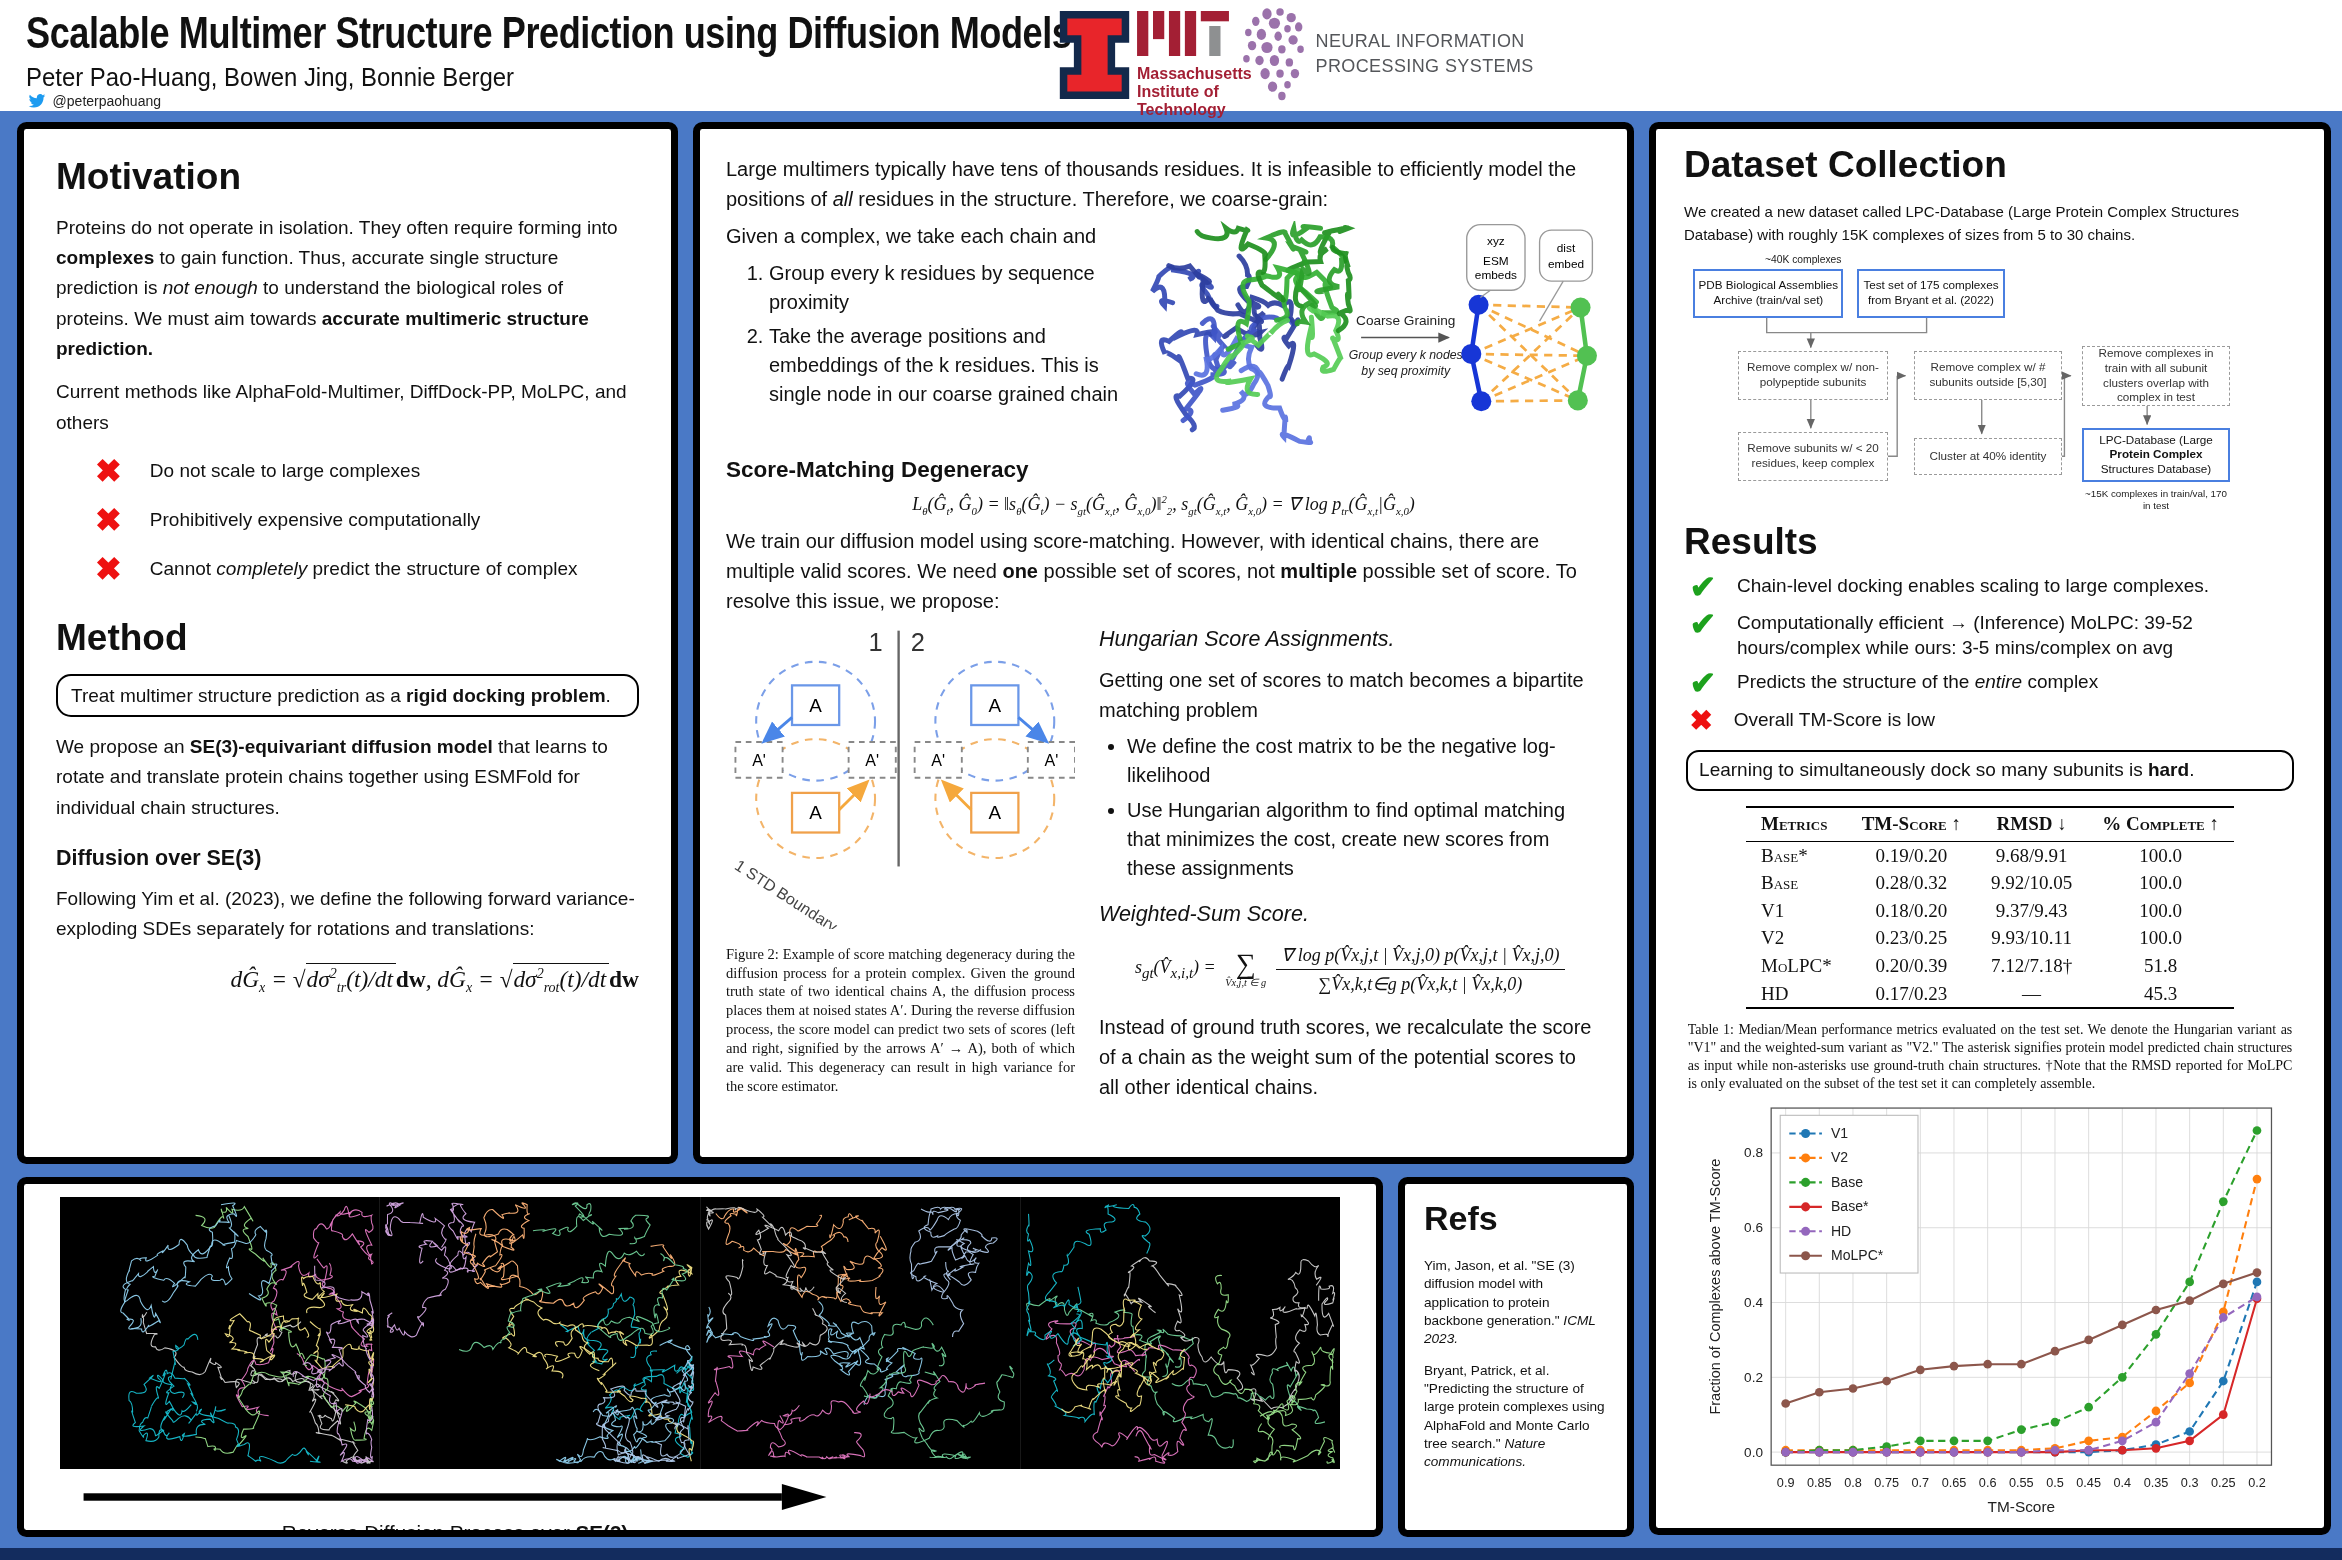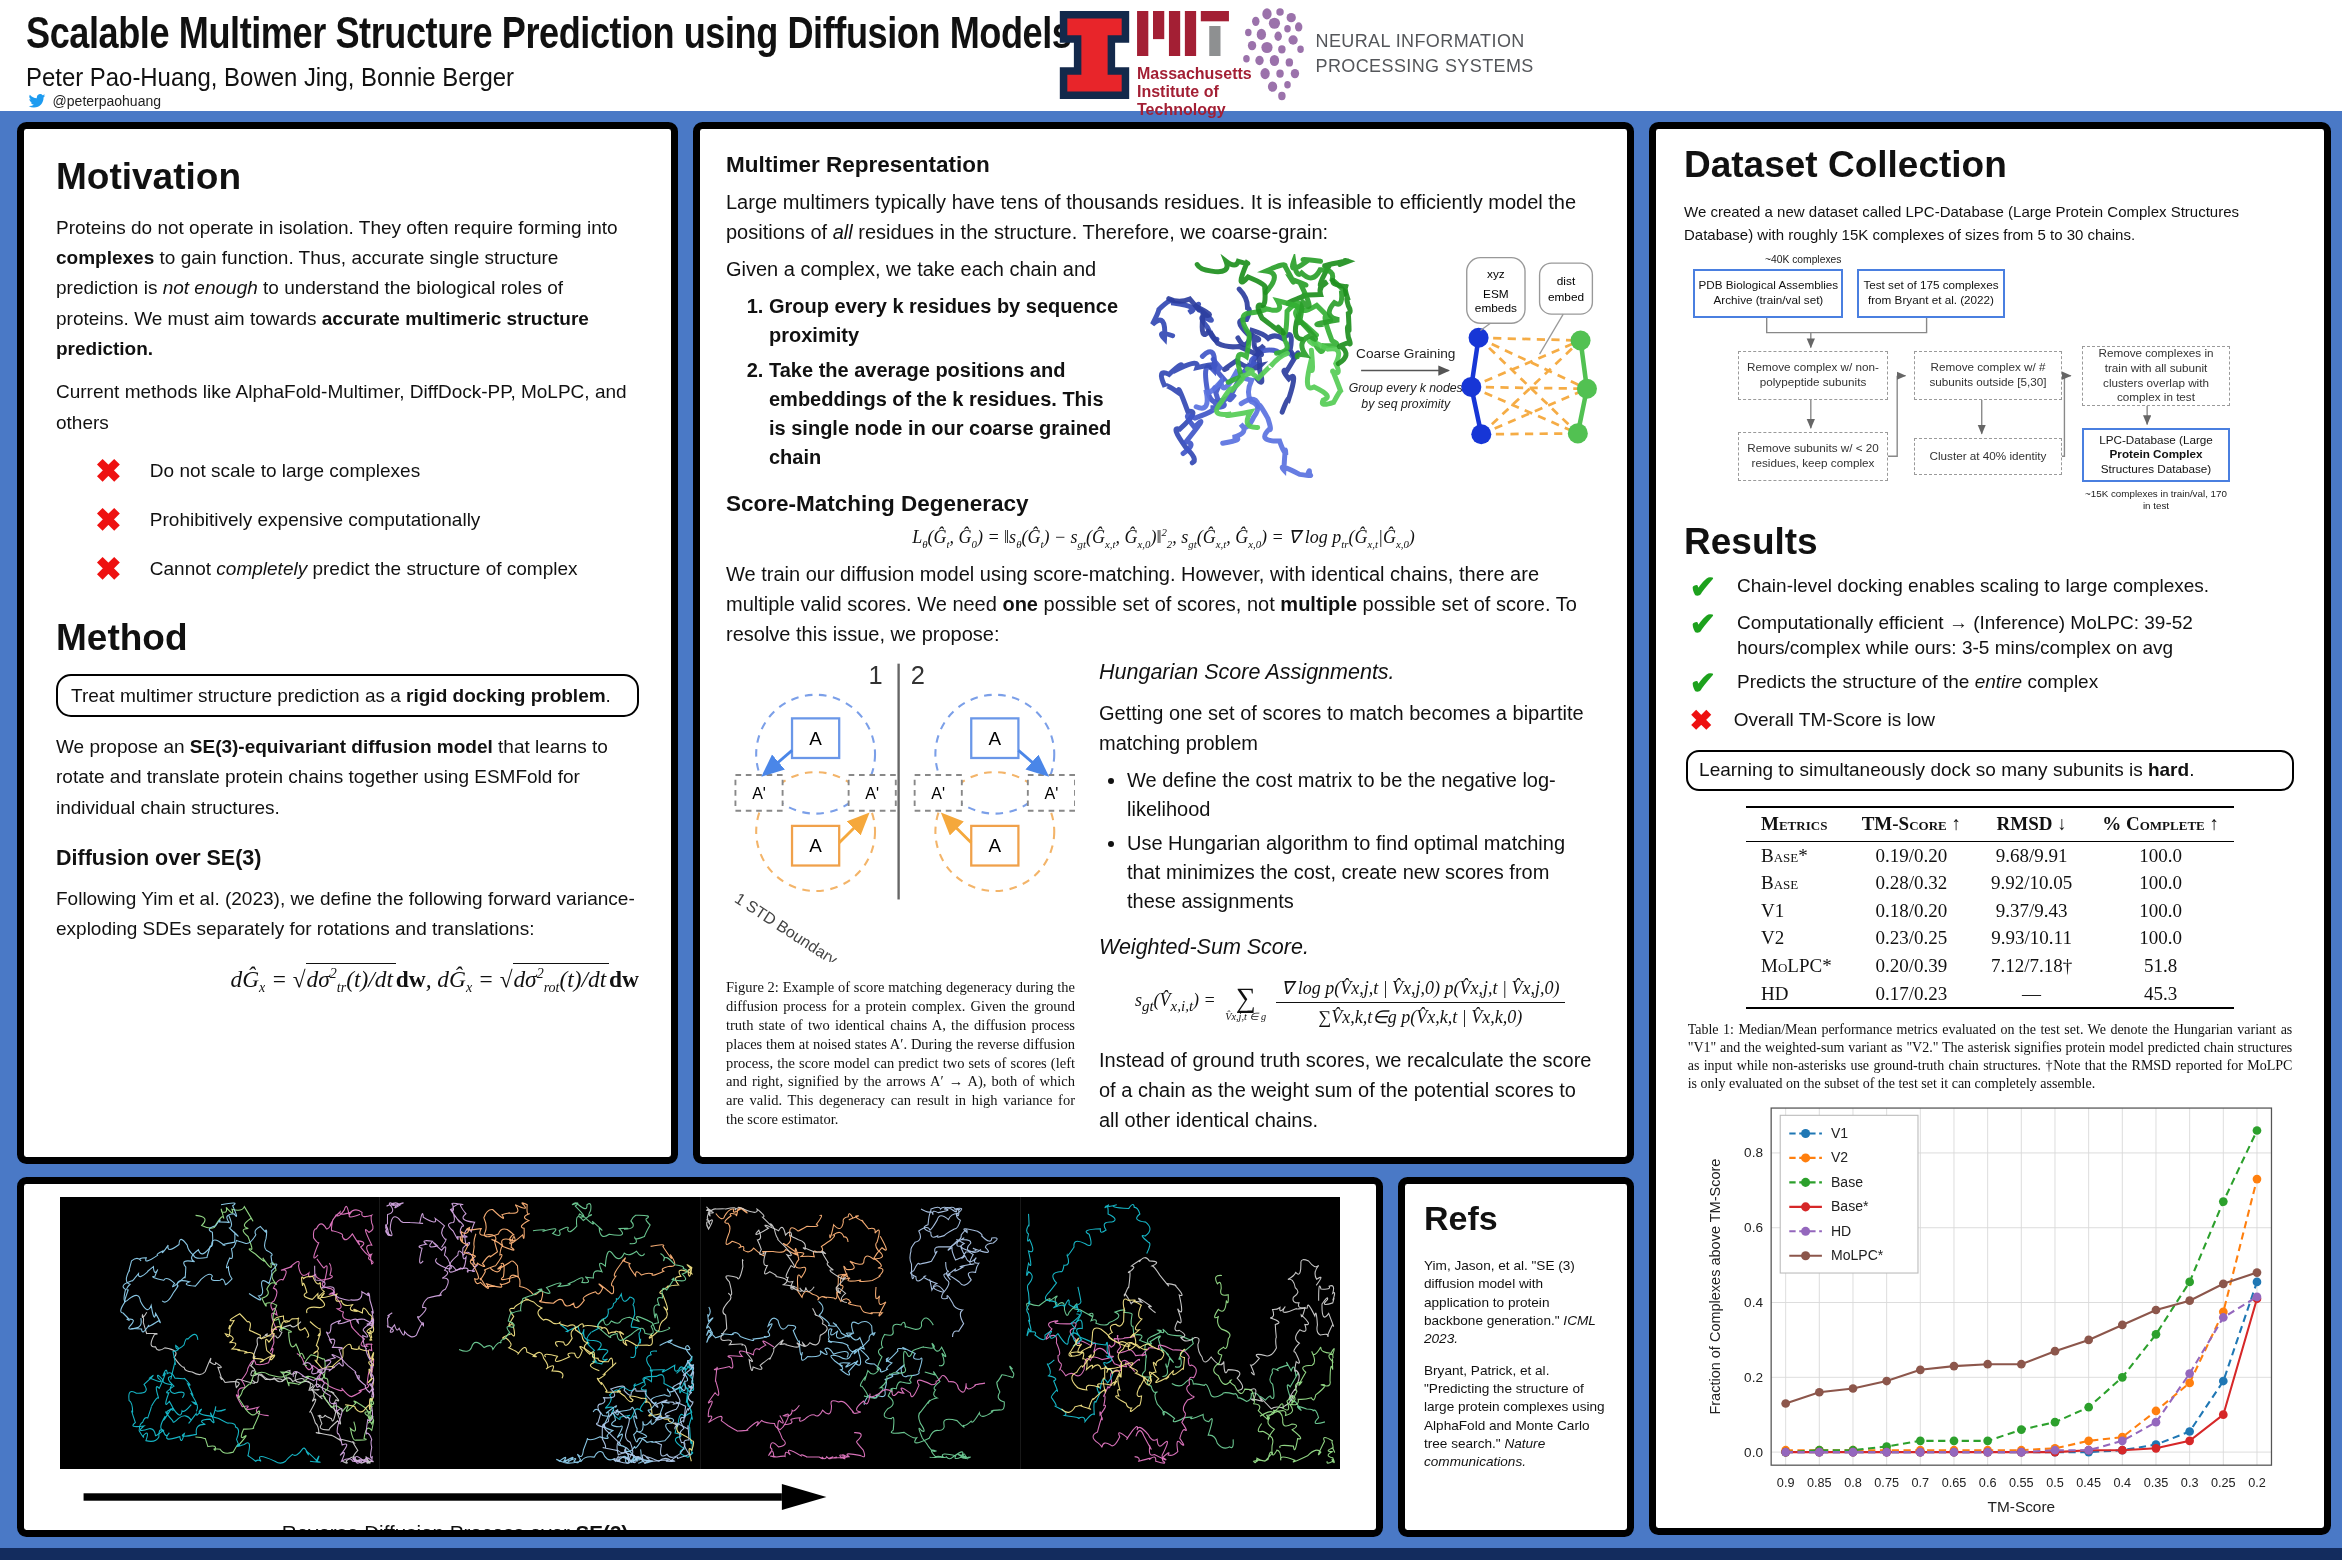--- a/index.html
+++ b/index.html
@@ -33,21 +33,21 @@
   .mathline{font-family:"Liberation Serif",serif;font-style:italic;font-size:23.4px;text-align:right;margin:19px 0;}
   .mathline sub,.mathline sup,.mathsm sub,.mathsm sup{font-size:60%;}
   .rad{display:inline-block;border-top:1.6px solid #111;padding:0.9px 2.8px 0 0.9px;}
   .sqrt-sym{font-style:normal;}
   .bfu{font-weight:bold;font-style:normal;}
   
   .mid-h{font-size:22.5px;font-weight:bold;margin:5.6px 0 9.4px 0;}
   .body-m{font-size:20px;line-height:1.5;margin:7.5px 0;}
   .mmrow{display:flex;gap:7.5px;margin:3.7px 0 1.9px 0;}
   .mmleft{width:394px;flex:none;}
-  .mmleft ol{margin:7.5px 0 0 0;padding-left:43px;font-weight:bold;}
+  .mmleft ol{margin:7.5px 0 0 0;padding-left:43px;}
   .mmleft li{font-size:20px;line-height:1.45;margin:5.6px 0;}
   .mmright{flex:1;}
   .mathsm{font-family:"Liberation Serif",serif;font-style:italic;font-size:18px;text-align:center;margin:5.6px 0 9.4px 0;}
   .row2{display:flex;gap:24px;margin-top:9.4px;}
   .fig2col{width:349px;flex:none;}
   .fig2cap{font-family:"Liberation Serif",serif;font-size:14.5px;line-height:1.3;text-align:justify;margin-top:13px;color:#111;}
   .hscol{flex:1;}
   .hs-title{font-style:italic;font-size:21.5px;margin:1.9px 0 13px 0;}
   .hscol ul{margin:5.6px 0;padding-left:28px;}
   .hscol li{font-size:20px;line-height:1.45;margin:5.6px 0;}
@@ -179,21 +179,20 @@
     <div class="method-box"><span>Treat multimer structure prediction as a </span><span class="b">rigid docking problem</span><span>.</span></div>
     <p class="body-l"><span>We propose an </span><span class="b">SE(3)-equivariant diffusion model</span><span> that learns to rotate and translate protein chains together using ESMFold for individual chain structures.</span></p>
     <div class="h3">Diffusion over SE(3)</div>
     <p class="body-l">Following Yim et al. (2023), we define the following forward variance-exploding SDEs separately for rotations and translations:</p>
     <div class="mathline">
       <span>dĜ</span><sub>x</sub><span> = </span><span class="sqrt-sym">√</span><span class="rad"><span>dσ</span><sup>2</sup><sub>tr</sub><span>(t)/dt</span></span><span class="bfu">dw</span><span>,     </span><span>dĜ</span><sub>x</sub><span> = </span><span class="sqrt-sym">√</span><span class="rad"><span>dσ</span><sup>2</sup><sub>rot</sub><span>(t)/dt</span></span><span class="bfu">dw</span>
     </div>
   </section>
 
   <section class="panel p-mid">
-    <div class="mid-h">Multimer Representation</div>
     <p class="body-m"><span>Large multimers typically have tens of thousands residues. It is infeasible to efficiently model the positions of </span><span class="i">all</span><span> residues in the structure. Therefore, we coarse-grain:</span></p>
     <div class="mmrow">
       <div class="mmleft">
         <span class="body-m">Given a complex, we take each chain and</span>
         <ol>
           <li>Group every k residues by sequence proximity</li>
           <li>Take the average positions and embeddings of the k residues. This is single node in our coarse grained chain</li>
         </ol>
       </div>
       <div class="mmright">

